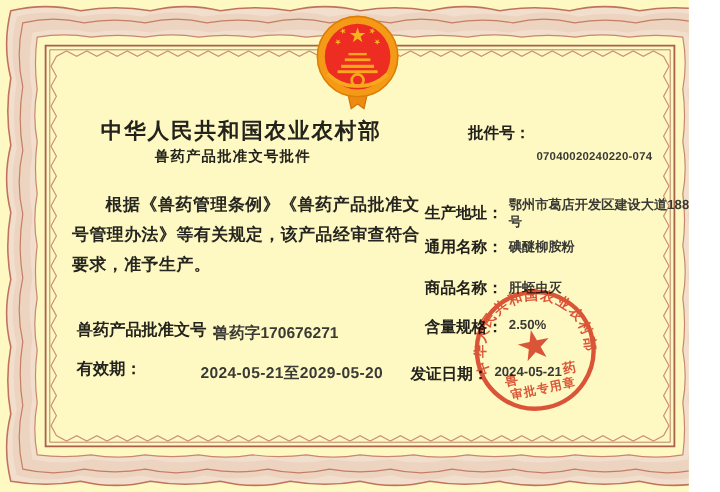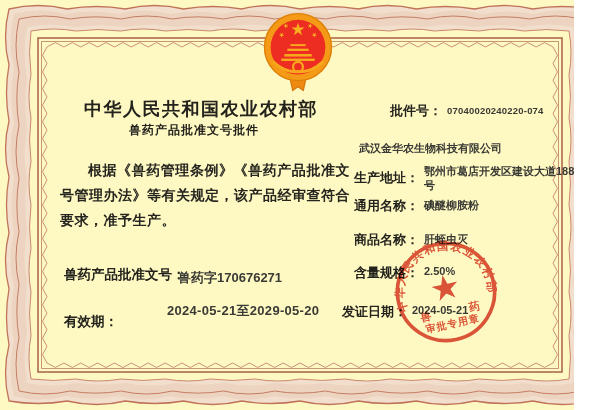--- a/index.html
+++ b/index.html
@@ -27,36 +27,36 @@
   .body-par{
     position:absolute;left:60px;top:158px;width:290px;
     font-size:14px;font-weight:bold;line-height:25px;letter-spacing:0.5px;
     text-indent:2em;text-align:justify;color:#26251f;
   }
   
   .fieldrow{position:absolute;display:flex;align-items:flex-start;}
   .fieldrow .lbl{font-size:13px;font-weight:bold;white-space:nowrap;color:#23221c;flex:none;}
   .fieldrow .val{font-size:11px;font-weight:600;color:#3a3a35;padding-top:1px;margin-left:5px;}
   .row-approval-no{left:390px;top:102px;}
-  .row-approval-no .val{font-size:9.5px;letter-spacing:0.2px;padding-top:3px;}
+  .row-approval-no .val{font-size:9.5px;letter-spacing:0.2px;padding-top:3px;margin-top:20px;}
   .row-company{left:354px;top:140px;}
   .row-address{left:354px;top:163px;}
   .row-address .lbl{padding-top:6px;}
   .row-address .val{width:160px;line-height:14px;}
   .row-generic{left:354px;top:197px;}
   .row-trade{left:354px;top:231px;}
   .row-spec{left:354px;top:264px;}
   .row-issue-date{left:342px;top:303px;}
   .row-issue-date .val{font-weight:bold;font-size:11px;}
   
   .lbl-abs{position:absolute;font-size:13.5px;font-weight:bold;color:#23221c;white-space:nowrap;}
   .val-abs{position:absolute;font-size:13px;font-weight:600;color:#3a3a35;white-space:nowrap;}
   .l-appr-lbl{left:64px;top:266px;}
   .l-appr-val{left:178px;top:269px;}
-  .l-valid-lbl{left:64px;top:299px;margin-top:14px;}
+  .l-valid-lbl{left:64px;top:299px;}
   .l-valid-val{left:167px;top:302px;letter-spacing:0.3px;}
   
   .emblem{position:absolute;left:260px;top:11px;width:76px;height:86px;}
   .seal{
     position:absolute;left:391px;top:237px;width:110px;height:110px;
     transform:rotate(-12deg);opacity:0.88;mix-blend-mode:multiply;
   }
   .seal text{font-family:"Liberation Serif","DejaVu Serif",serif;font-weight:bold;}
 </style>
 </head>
@@ -106,21 +106,20 @@
   <div class="issuer-title">中华人民共和国农业农村部</div>
   <div class="doc-title">兽药产品批准文号批件</div>
 
   <div class="body-par">根据《兽药管理条例》《兽药产品批准文号管理办法》等有关规定，该产品经审查符合要求，准予生产。</div>
 
   <div class="fieldrow row-approval-no">
     <span class="lbl">批件号：</span>
     <span class="val">07040020240220-074</span>
   </div>
   <div class="fieldrow row-company">
-    <span class="val">武汉金华农生物科技有限公司</span>
   </div>
   <div class="fieldrow row-address">
     <span class="lbl">生产地址：</span>
     <span class="val">鄂州市葛店开发区建设大道188号</span>
   </div>
   <div class="fieldrow row-trade">
     <span class="lbl">商品名称：</span>
     <span class="val">肝蛭虫灭</span>
   </div>
   <div class="fieldrow row-generic">

